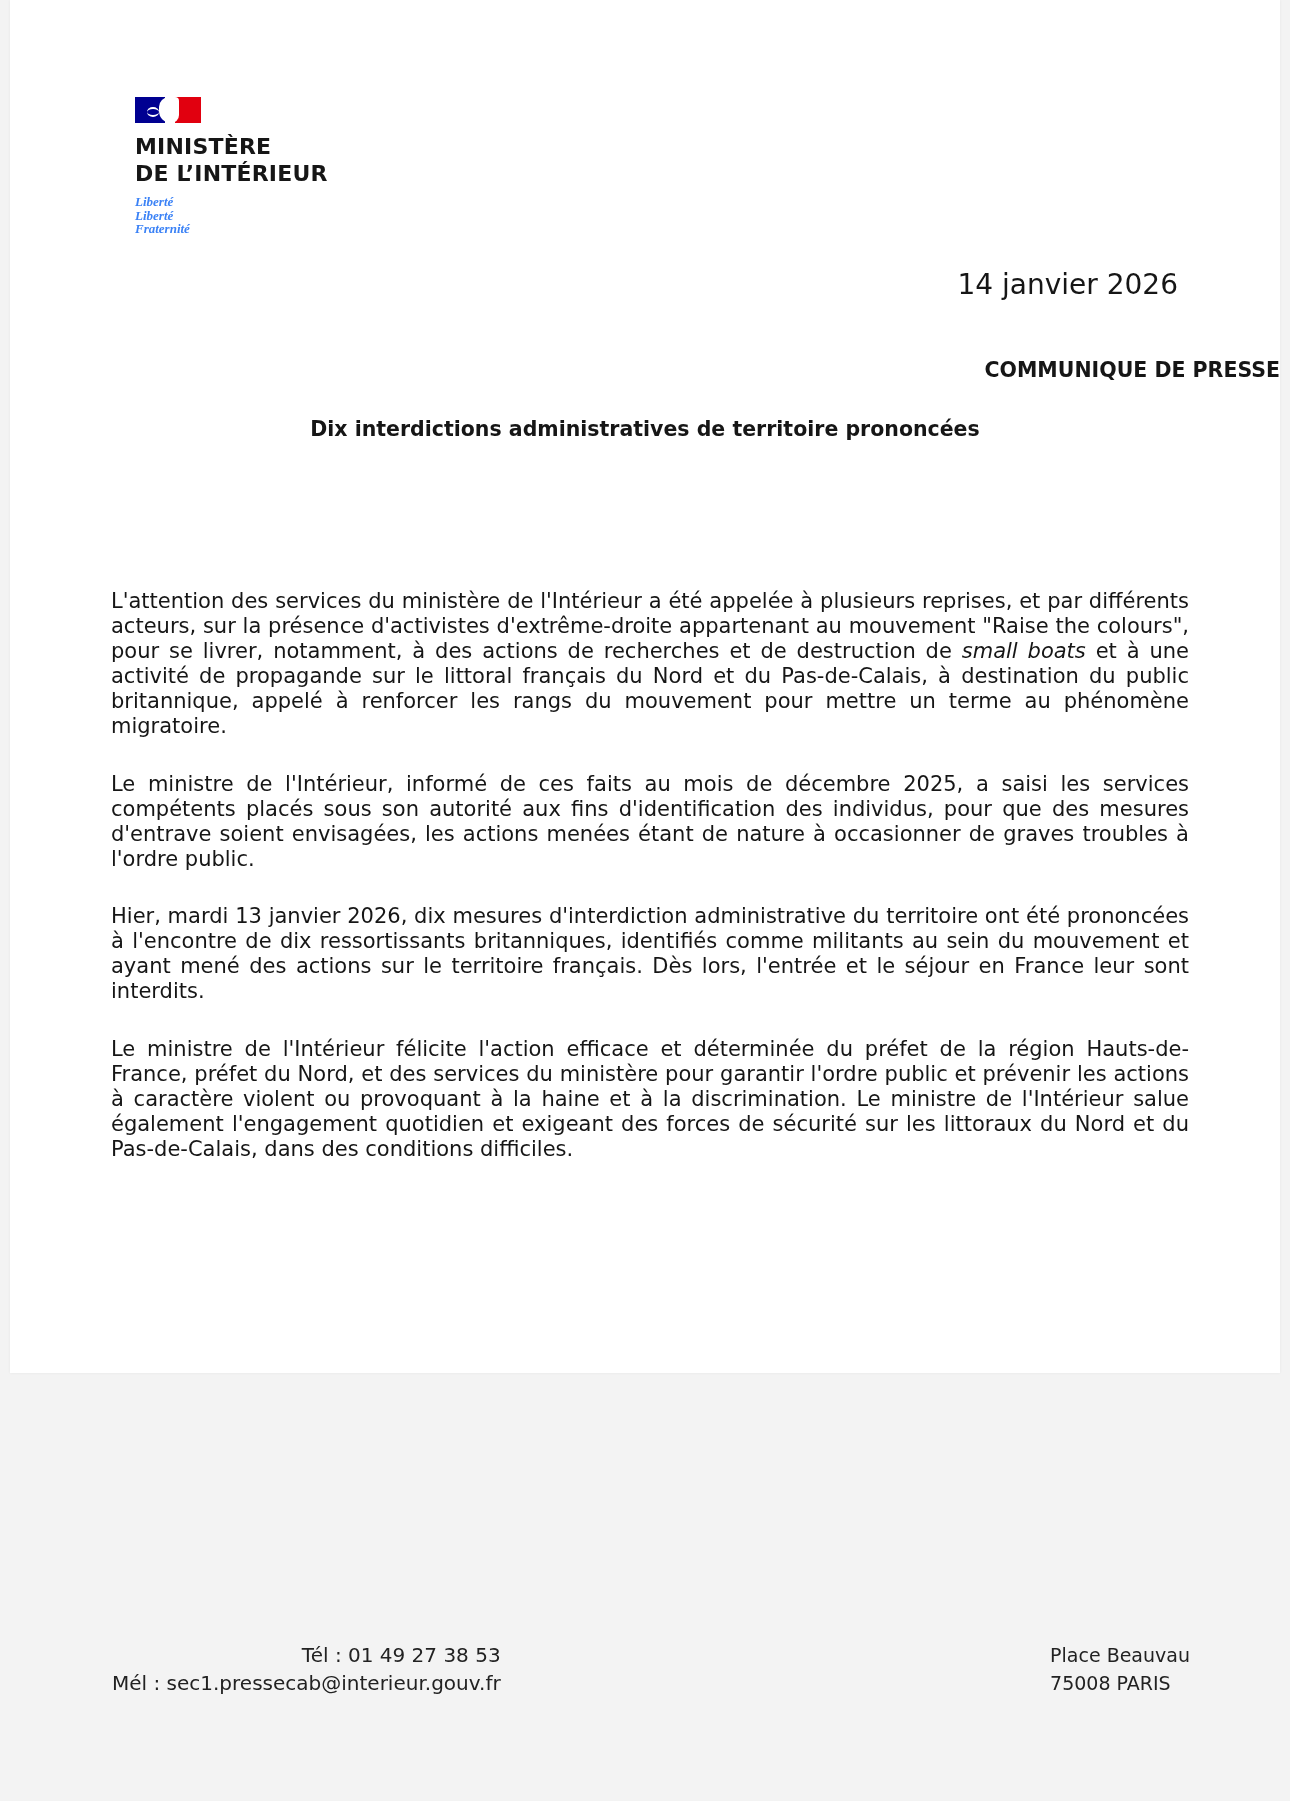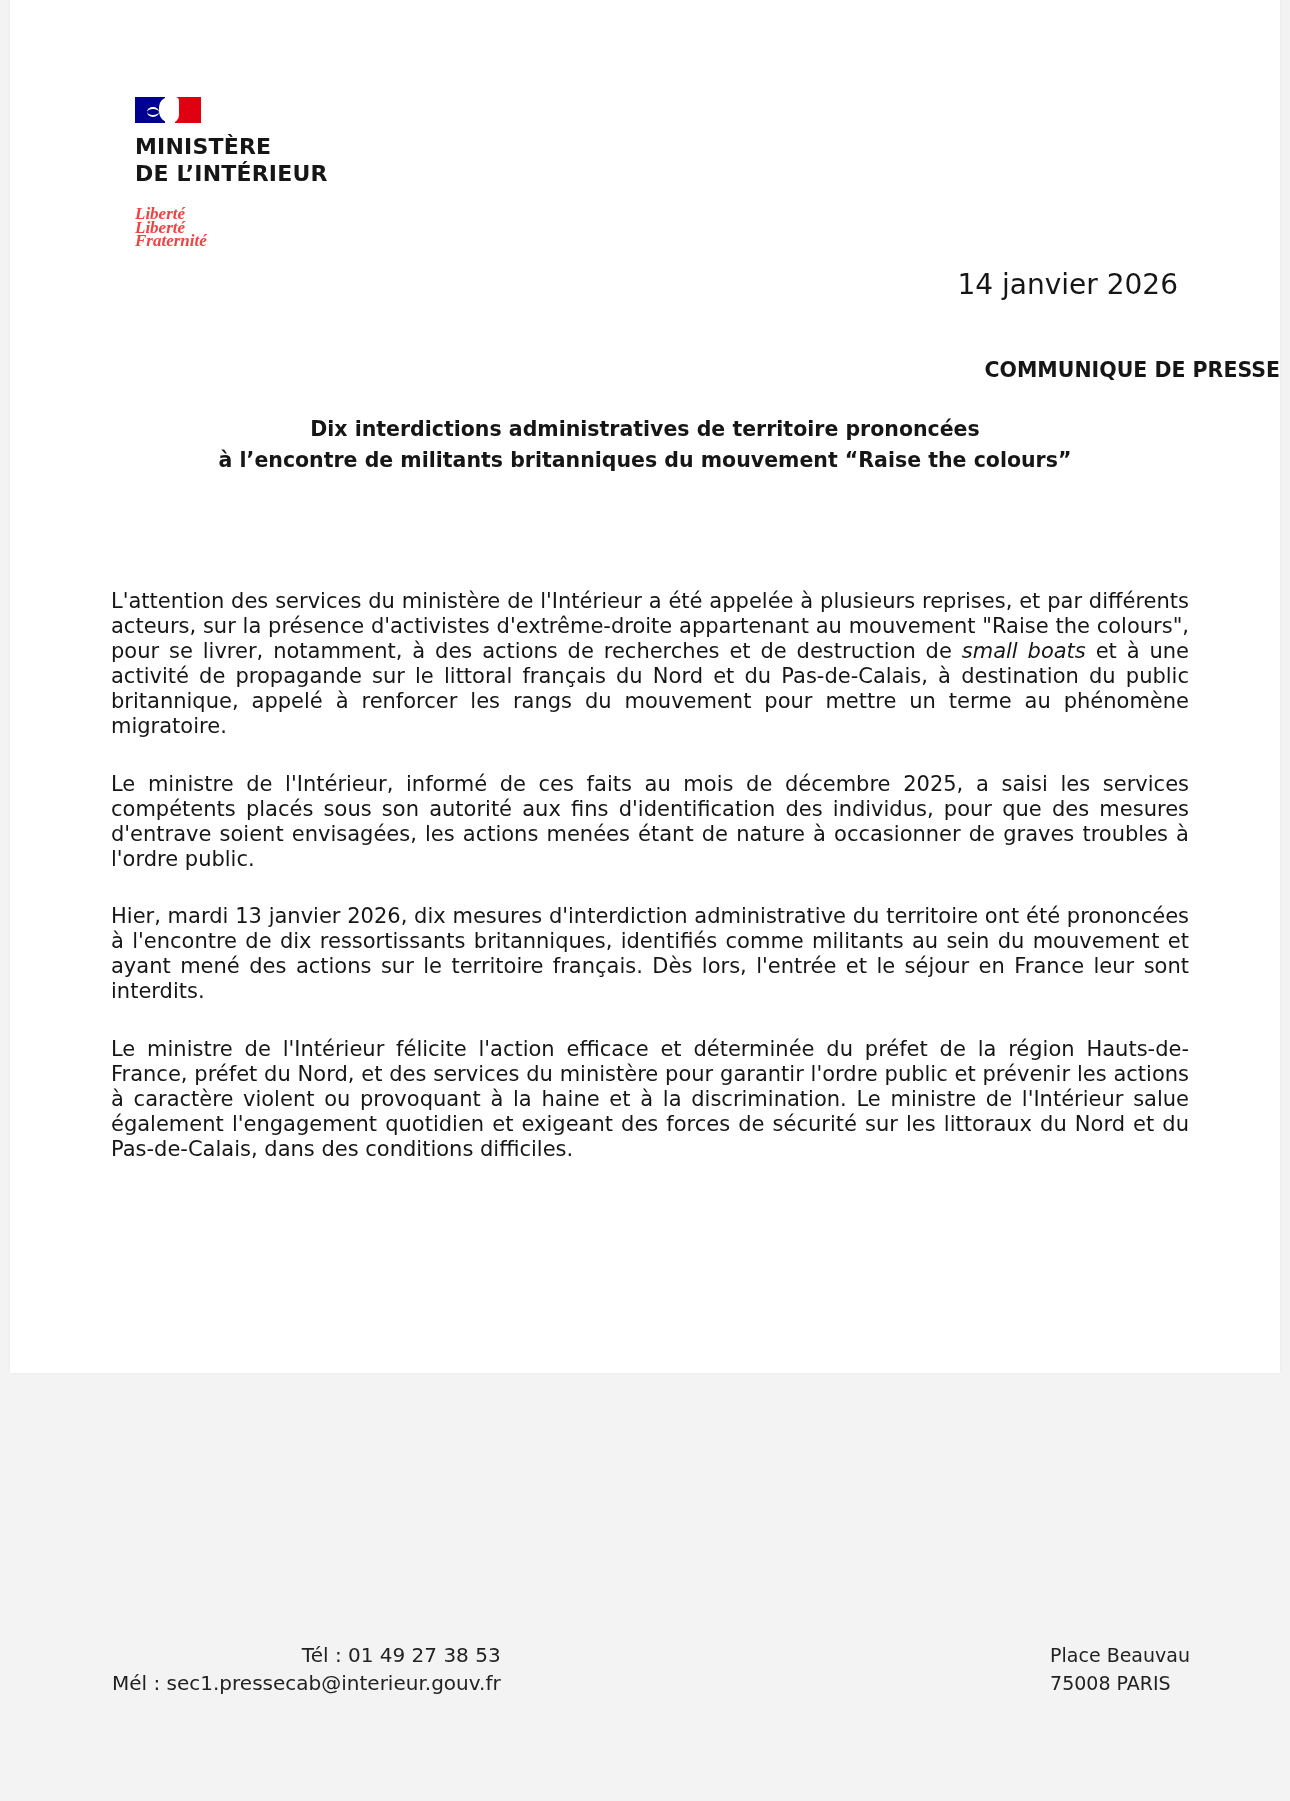--- a/index.html
+++ b/index.html
@@ -14,22 +14,22 @@
   
   .logo { position:absolute; left:125px; top:97px; }
   .flag { position:relative; width:66px; height:26px; }
   .flag .blue { position:absolute; left:0; top:0; width:30px; height:26px; background:#000091; }
   .flag .red { position:absolute; left:40px; top:0; width:26px; height:26px; background:#e1000f; }
   .flag .marianne { position:absolute; left:24px; top:0; width:20px; height:26px; background:#fff;
      border-radius: 10px 4px 8px 12px; }
   .flag .wing { position:absolute; left:12px; top:10px; width:12px; height:6px; border-top:2px solid #fff; border-bottom:2px solid #fff; border-radius:50%; }
   .ministry { margin-top:10px; font-family:"DejaVu Sans", sans-serif; font-weight:bold; font-size:22px;
      line-height:27px; letter-spacing:0.2px; color:#161616; }
-  .devise { margin-top:20px; font-family:"Liberation Serif", "DejaVu Serif", serif; font-style:italic; font-weight:bold;
-     font-size:17px; line-height:13.5px; color:#ef4444; }
+  .devise { margin-top:8px; font-family:"Liberation Serif", "DejaVu Serif", serif; font-style:italic; font-weight:bold;
+     font-size:13px; line-height:13.5px; color:#3b82f6; }
   .date { position:absolute; left:0; width:1168px; top:268px; text-align:right; font-size:28px; color:#161616; }
   .heading { position:absolute; left:0; width:1270px; top:358px; text-align:right; font-weight:bold; font-size:20.5px; }
   .subtitle { position:absolute; left:0; width:1270px; top:414px; text-align:center; font-weight:bold; font-size:20.5px; line-height:31px; }
   .subtitle div { white-space:nowrap; }
   .body { position:absolute; left:101px; width:1078px; top:589px; font-size:21px; line-height:25px; }
   .body p { margin:0 0 32.6px 0; text-align:justify; text-align-last:left; }
   .footer-left { position:absolute; left:102px; top:1641px; font-size:20px; line-height:28px; color:#222;text-align:right; }
   .footer-right { position:absolute; right:90px; top:1641px; font-size:19px; line-height:28px; color:#222; }
 </style>
 </head>
@@ -55,21 +55,20 @@
       <div>Fraternité</div>
     </div>
   </div>
 
   <div class="date">14 janvier 2026</div>
 
   <div class="heading">COMMUNIQUE DE PRESSE</div>
 
   <div class="subtitle">
     <div>Dix interdictions administratives de territoire prononcées</div>
-    <div>à l’encontre de militants britanniques du mouvement “Raise the colours”</div>
   </div>
 
   <div class="body">
     <p><span>L'attention des services du ministère de l'Intérieur a été appelée à plusieurs reprises, et par différents acteurs, sur la présence d'activistes d'extrême-droite appartenant au mouvement "Raise the colours", pour se livrer, notamment, à des actions de recherches et de destruction de </span><em>small boats</em><span> et à une activité de propagande sur le littoral français du Nord et du Pas-de-Calais, à destination du public britannique, appelé à renforcer les rangs du mouvement pour mettre un terme au phénomène migratoire.</span></p>
     <p>Le ministre de l'Intérieur, informé de ces faits au mois de décembre 2025, a saisi les services compétents placés sous son autorité aux fins d'identification des individus, pour que des mesures d'entrave soient envisagées, les actions menées étant de nature à occasionner de graves troubles à l'ordre public.</p>
     <p>Hier, mardi 13 janvier 2026, dix mesures d'interdiction administrative du territoire ont été prononcées à l'encontre de dix ressortissants britanniques, identifiés comme militants au sein du mouvement et ayant mené des actions sur le territoire français. Dès lors, l'entrée et le séjour en France leur sont interdits.</p>
     <p>Le ministre de l'Intérieur félicite l'action efficace et déterminée du préfet de la région Hauts-de-France, préfet du Nord, et des services du ministère pour garantir l'ordre public et prévenir les actions à caractère violent ou provoquant à la haine et à la discrimination. Le ministre de l'Intérieur salue également l'engagement quotidien et exigeant des forces de sécurité sur les littoraux du Nord et du Pas-de-Calais, dans des conditions difficiles.</p>
   </div>
 
   <div class="footer-left">

